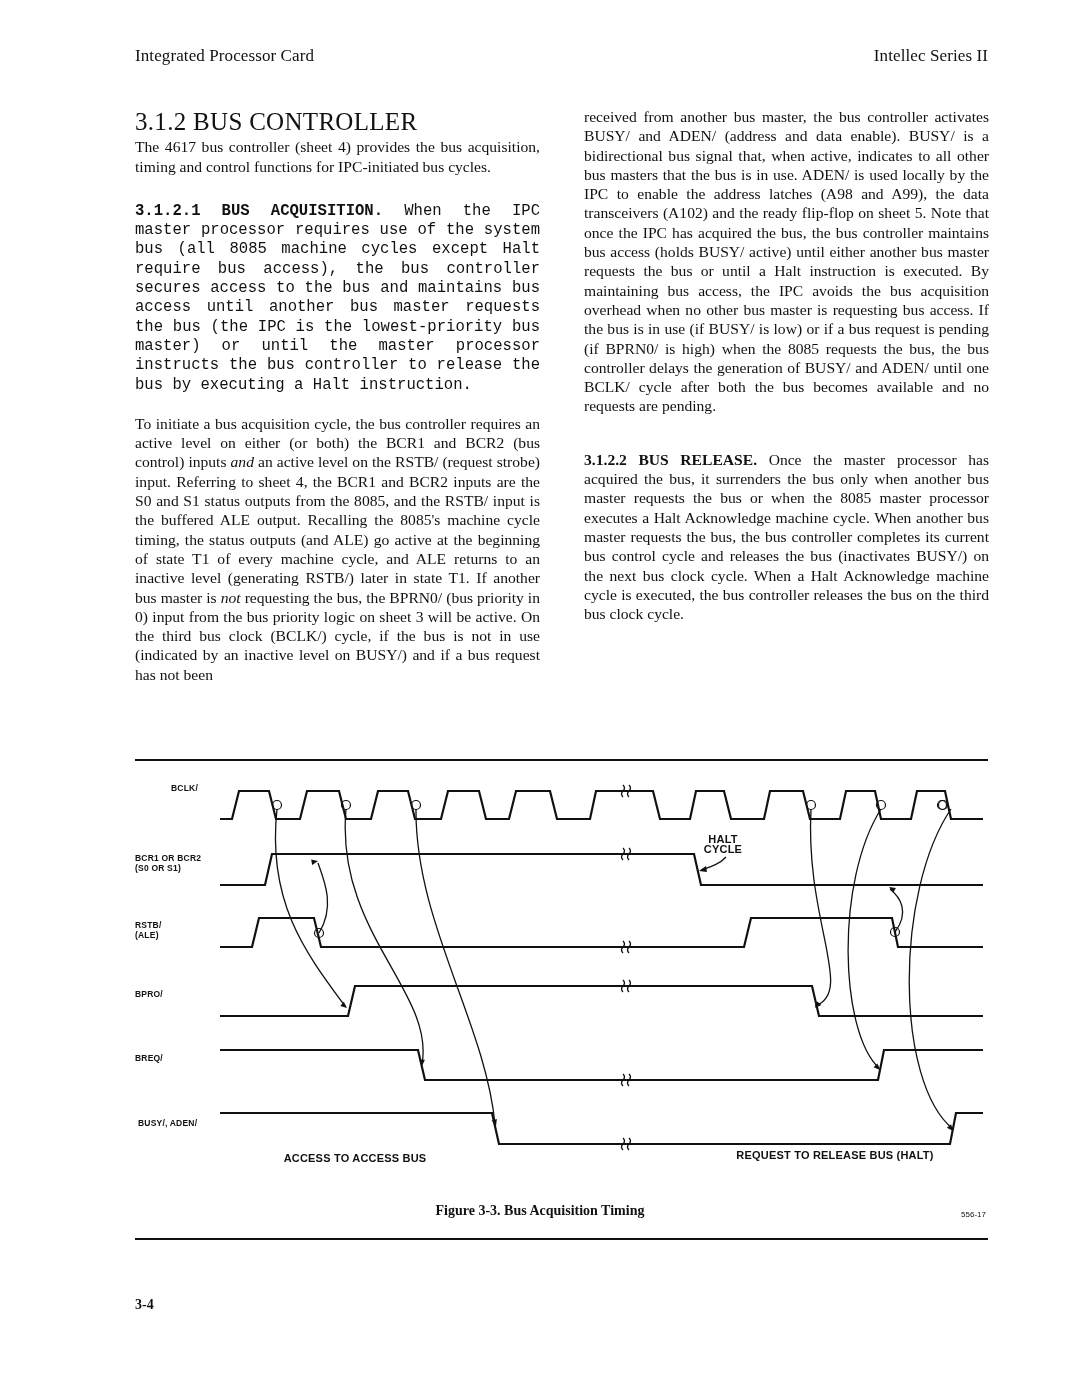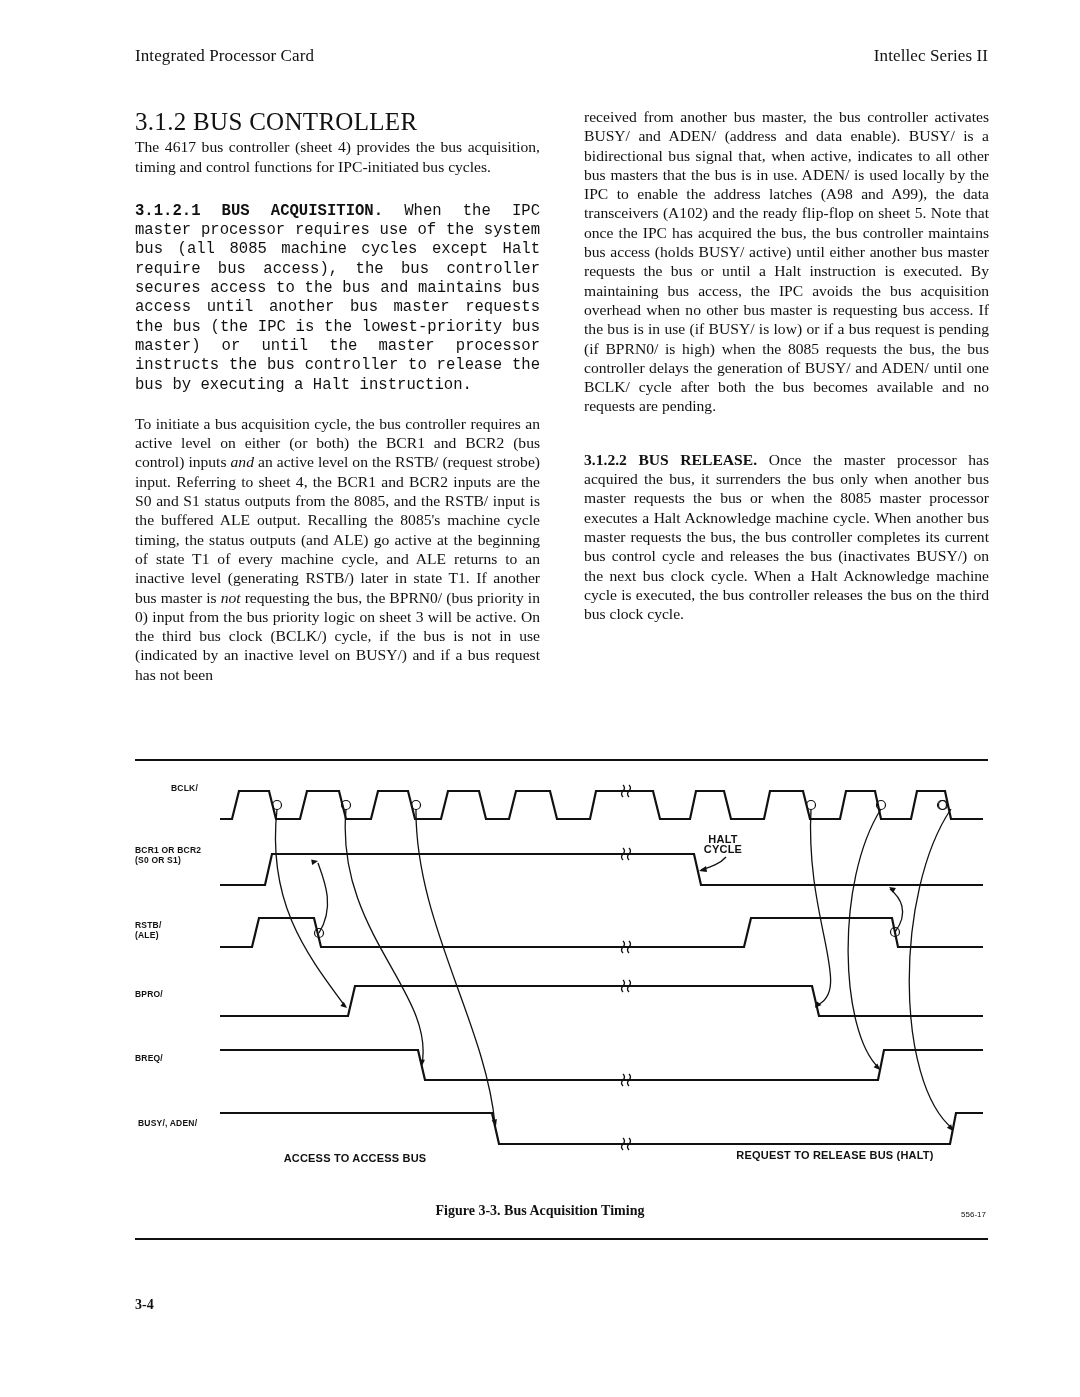--- a/index.html
+++ b/index.html
@@ -46,21 +46,21 @@
   <p>
     <span class="runin">3.1.2.2 BUS RELEASE.</span>
     <span>Once the master processor has acquired the bus, it surrenders the bus only when another bus master requests the bus or when the 8085 master processor executes a Halt Acknowledge machine cycle. When another bus master requests the bus, the bus controller completes its current bus control cycle and releases the bus (inactivates BUSY/) on the next bus clock cycle. When a Halt Acknowledge machine cycle is executed, the bus controller releases the bus on the third bus clock cycle.</span>
   </p>
 </div>
 
 <div class="rule top"></div>
 
 <div class="figwrap">
   <div class="sig-label" style="left:0; top:22px;padding-left:36px;">BCLK/</div>
-  <div class="sig-label" style="left:0; top:84px;">
+  <div class="sig-label" style="left:0; top:92px;">
     <div>BCR1 OR BCR2</div>
     <div>(S0 OR S1)</div>
   </div>
   <div class="sig-label" style="left:0; top:159px;">
     <div>RSTB/</div>
     <div>(ALE)</div>
   </div>
   <div class="sig-label" style="left:0; top:228px;">BPRO/</div>
   <div class="sig-label" style="left:0; top:292px;">BREQ/</div>
   <div class="sig-label" style="left:3px; top:357px;text-align:center;">BUSY/, ADEN/</div>

